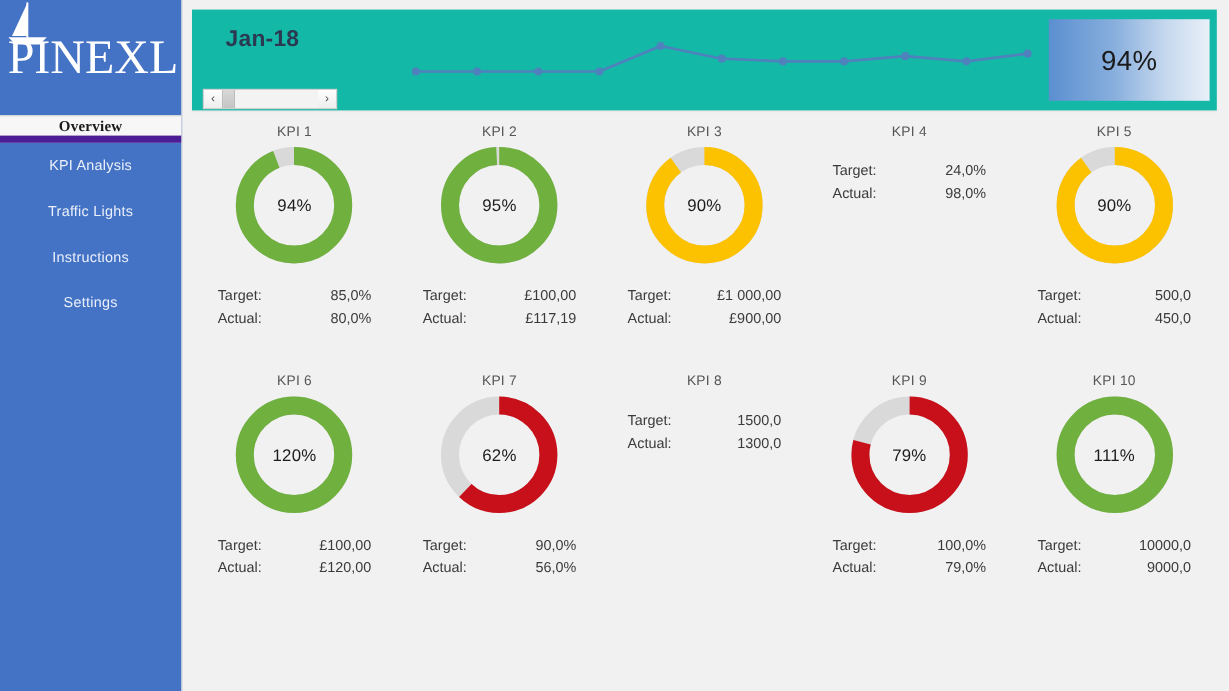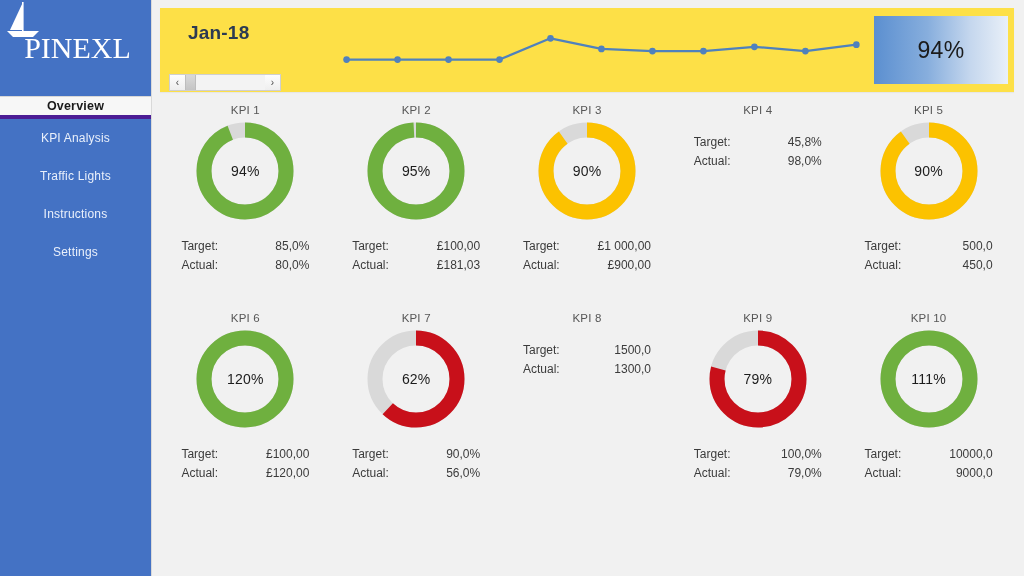--- a/index.html
+++ b/index.html
@@ -35,21 +35,21 @@
     display: flex;
     align-items: center;
     justify-content: center;
     position: relative;
     overflow: hidden;
   }
   .logo {
     position: relative;
     color: #ffffff;
     font-family: "Liberation Serif", serif;
-    font-size: 30px;
+    font-size: 40px;
     letter-spacing: 0px;
     line-height: 40px;
     padding-left: 4px;
     white-space: nowrap;
   }
   .logo-mark {
     position: absolute;
     left: 6px;
     top: 0px;
     width: 34px;
@@ -67,39 +67,40 @@
     color: #eaf0fb;
     font-size: 12px;
     letter-spacing: .2px;
     cursor: pointer;
   }
   .nav-item.active {
     background: #f7f7f7;
     color: #1a1a1a;
     font-weight: bold;
     border-top: 1px solid #d7d7d7;
-    border-bottom: 4px solid #4c1d95;
+    border-bottom: 6px solid #4c1d95;
     height: 23px;
     font-size: 12.5px;
+    font-family: Liberation Serif, serif;
   }
 
   
   .main {
     flex: 1 1 auto;
     height: 576px;
     background: #f1f1f1;
     padding: 8px 10px 0 8px;
     position: relative;
   }
 
   
   .header {
     position: relative;
     height: 84px;
-    background: #fde047;
+    background: #14b8a6;
     display: flex;
     align-items: stretch;
     box-shadow: 0 1px 1px rgba(0,0,0,0.04);
   }
 
   .header-left {
     width: 165px;
     flex: 0 0 165px;
     padding: 14px 0 0 28px;
     position: relative;
@@ -324,21 +325,21 @@
             </svg>
             <div class="donut-center">95%</div>
           </div>
           <div class="card-rows">
             <div class="card-row">
               <span class="lbl">Target:</span>
               <span class="val">£100,00</span>
             </div>
             <div class="card-row">
               <span class="lbl">Actual:</span>
-              <span class="val">£181,03</span>
+              <span class="val">£117,19</span>
             </div>
           </div>
         </div>
         <div class="card">
           <div class="card-title">KPI 3</div>
           <div class="donut-wrap">
             <svg width="104" height="104" viewBox="0 0 104 104">
               <circle cx="52" cy="52" r="41" fill="none" stroke="#d9d9d9" stroke-width="15"></circle>
               <circle cx="52" cy="52" r="41" fill="none" stroke="#fcc200" stroke-width="15" stroke-dasharray="231.85 25.76" transform="rotate(-90 52 52)"></circle>
             </svg>
@@ -353,21 +354,21 @@
               <span class="lbl">Actual:</span>
               <span class="val">£900,00</span>
             </div>
           </div>
         </div>
         <div class="card">
           <div class="card-title">KPI 4</div>
           <div class="card-rows">
             <div class="card-row">
               <span class="lbl">Target:</span>
-              <span class="val">45,8%</span>
+              <span class="val">24,0%</span>
             </div>
             <div class="card-row">
               <span class="lbl">Actual:</span>
               <span class="val">98,0%</span>
             </div>
           </div>
         </div>
         <div class="card">
           <div class="card-title">KPI 5</div>
           <div class="donut-wrap">

